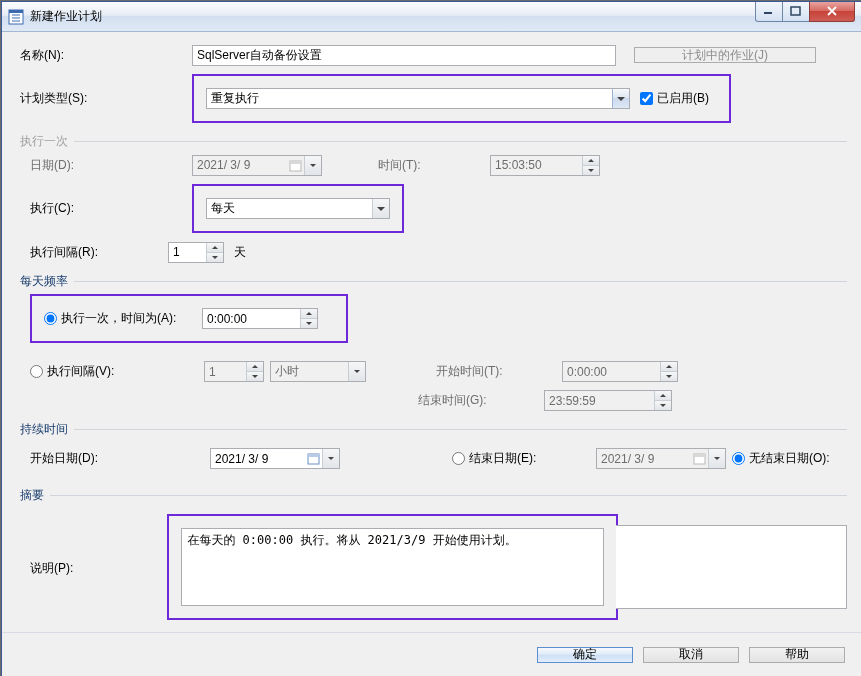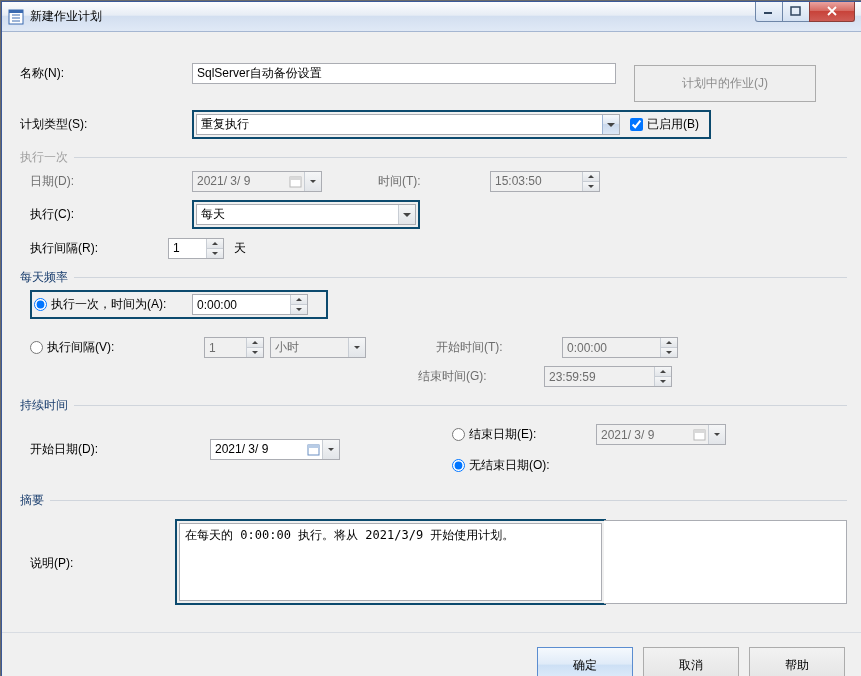--- a/index.html
+++ b/index.html
@@ -31,22 +31,22 @@
 .combo span, .datebox span, .spin span { flex: 1; padding: 0 4px; }
 .dd-btn { width: 17px; height: 19px; background: linear-gradient(#f5f6f7,#e2e5e9); border-left: 1px solid #c8cdd4; display: flex; align-items: center; justify-content: center; }
 .dd-btn.big { background: linear-gradient(#f7f9fc,#dfe7f2 45%, #cbd9ed 50%, #dde8f6); border-left: 1px solid #9db4d4; }
 .spin-btns { width: 17px; height: 19px; display: flex; flex-direction: column; }
 .spin-up, .spin-dn { flex:1; background: linear-gradient(#f5f6f7,#e2e5e9); border-left:1px solid #c8cdd4; display:flex; align-items:center; justify-content:center; }
 .spin-up { border-bottom: 1px solid #c8cdd4; }
 .date-cal { width: 17px; height: 19px; display: flex; align-items: center; justify-content: center; }
 .tri-down { width:0; height:0; border-left:4px solid transparent; border-right:4px solid transparent; border-top:4px solid #444; }
 .tri-down.sm { border-left-width:3px; border-right-width:3px; border-top-width:3px; }
 .tri-up { width:0; height:0; border-left:3px solid transparent; border-right:3px solid transparent; border-bottom:3px solid #444; }
-.highlight { border: 2px solid #0c4a6e; padding: 2px; display: inline-flex; align-items: center; }
-.btn { height: 37px; background: linear-gradient(#f2f2f2,#e3e3e3); border: 1px solid #acacac; padding: 0 16px; display:inline-flex; align-items:center; justify-content:center; color:#000;margin-top:21px; }
+.highlight { border: 2px solid #6d28d9; padding: 12px; display: inline-flex; align-items: center; }
+.btn { height: 16px; background: linear-gradient(#f2f2f2,#e3e3e3); border: 1px solid #acacac; padding: 0 16px; display:inline-flex; align-items:center; justify-content:center; color:#000; }
 .btn:disabled, .btn.disabled { color: #8c8c8c; background: #efefef; }
 .footer { position: absolute; bottom: 0; left: 0; right: 0; height: 44px; border-top: 1px solid #d8dce2; display: flex; align-items: center; justify-content: flex-end; padding: 0 16px; gap: 10px; background: #f0f0f0; }
 .footer .btn { width: 96px; }
 .footer .btn.primary { border: 1px solid #5b8dd0; background: linear-gradient(#f5f9fd,#e0ebf8 45%, #cde0f5 50%, #e3eefb); }
 textarea { height: 78px; resize: none; padding: 3px 5px; font-family: "SimSun", monospace; line-height: 1.4; }
 .radio, .check { display: inline-flex; align-items: center; gap: 4px; }
 .radio input, .check input { margin:0; }
 .subrow { display:flex; align-items:center; gap: 18px; margin-bottom: 8px; }
 </style>
 </head>
@@ -140,21 +140,21 @@
               <div class="spin-dn">
                 <div class="tri-down sm"></div>
               </div>
             </div>
         </div>
       </div>
 
       <div class="row" style="margin-left:10px">
         <div class="lbl" style="width:162px">执行(C):</div>
         <span class="highlight">
-          <div class="combo" style="width:220px">
+          <div class="combo" style="width:184px">
             <span>每天</span>
             <div class="dd-btn">
                 <div class="tri-down"></div>
               </div>
           </div>
         </span>
       </div>
       <div class="row" style="margin-left:10px">
         <div class="lbl" style="width:138px">执行间隔(R):</div>
         <div class="spin" style="width:56px">
@@ -262,21 +262,21 @@
               <svg width="13" height="13" viewBox="0 0 13 13">
                 <rect x="1" y="2" width="11" height="10" fill="#fff" stroke="#6b8fc2"></rect>
                 <rect x="1" y="2" width="11" height="3" fill="#b8cce6"></rect>
               </svg>
             </div>
           <div class="dd-btn">
               <div class="tri-down sm"></div>
             </div>
         </div>
         <div style="width:76px"></div>
-        <div style="display:flex; flex-direction:column; gap:12px">
+        <div style="display:flex; flex-direction:row; gap:6px">
           <div style="display:flex; align-items:center; gap:18px">
             <label class="radio" style="width:126px">
               <input type="radio" name="dur" style="">
               <span>结束日期(E):</span>
             </label>
             <div class="datebox disabled" style="width:130px">
               <span class="disabled">2021/ 3/ 9</span>
               <div class="date-cal">
                   <svg width="13" height="13" viewBox="0 0 13 13">
                     <rect x="1" y="2" width="11" height="10" fill="#fff" stroke="#b8b8b8"></rect>

